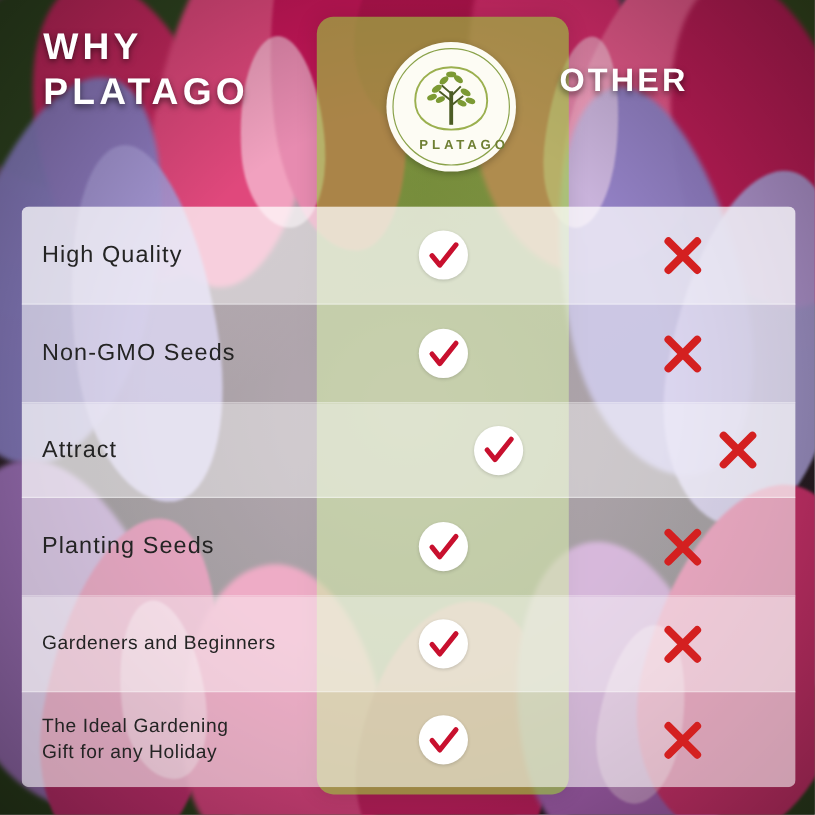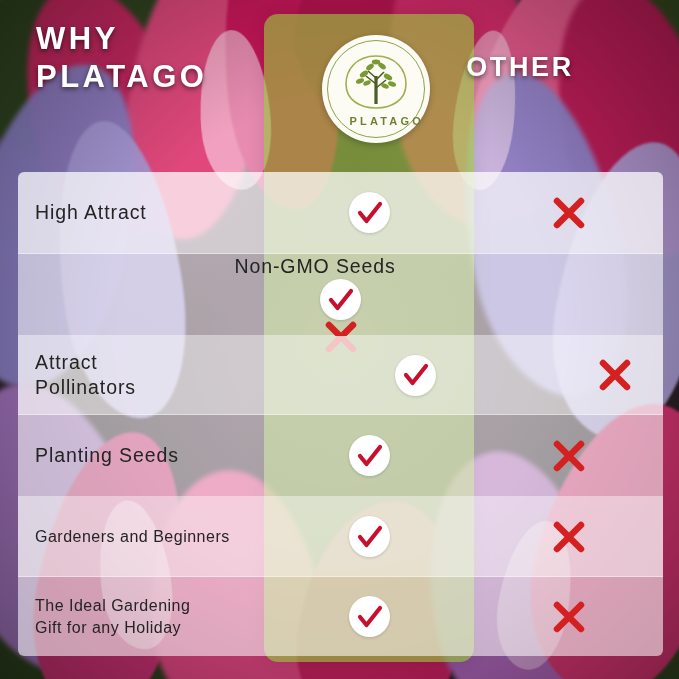--- a/index.html
+++ b/index.html
@@ -259,58 +259,57 @@
         </g>
       </svg>
       <div class="logo-word">PLATAGO</div>
     </div>
   </div>
 
   <div class="table">
 
     <div class="row" style="height:81px;">
       <div class="row-label big">
-        <div>High Attract</div>
-      </div>
-      <div class="cell cell-check">
-        <div class="mark-circle">
-          <svg width="26" height="26" viewBox="0 0 26 26">
-            <path d="M3 13 L9.5 21 L23 4" fill="none" stroke="#c8102e" stroke-width="4.2" stroke-linecap="round" stroke-linejoin="round"></path>
-          </svg>
-        </div>
-      </div>
-      <div class="cell cell-cross">
-        <svg width="34" height="34" viewBox="0 0 34 34">
-          <path d="M5 5 L29 29 M29 5 L5 29" stroke="#d42020" stroke-width="6.5" stroke-linecap="round"></path>
-        </svg>
-      </div>
-    </div>
-
-    <div class="row" style="height:81px;flex-direction:column;">
+        <div>High Quality</div>
+      </div>
+      <div class="cell cell-check">
+        <div class="mark-circle">
+          <svg width="26" height="26" viewBox="0 0 26 26">
+            <path d="M3 13 L9.5 21 L23 4" fill="none" stroke="#c8102e" stroke-width="4.2" stroke-linecap="round" stroke-linejoin="round"></path>
+          </svg>
+        </div>
+      </div>
+      <div class="cell cell-cross">
+        <svg width="34" height="34" viewBox="0 0 34 34">
+          <path d="M5 5 L29 29 M29 5 L5 29" stroke="#d42020" stroke-width="6.5" stroke-linecap="round"></path>
+        </svg>
+      </div>
+    </div>
+
+    <div class="row" style="height:81px;">
       <div class="row-label big">
         <div>Non-GMO Seeds</div>
       </div>
       <div class="cell cell-check">
         <div class="mark-circle">
           <svg width="26" height="26" viewBox="0 0 26 26">
             <path d="M3 13 L9.5 21 L23 4" fill="none" stroke="#c8102e" stroke-width="4.2" stroke-linecap="round" stroke-linejoin="round"></path>
           </svg>
         </div>
       </div>
       <div class="cell cell-cross">
         <svg width="34" height="34" viewBox="0 0 34 34">
           <path d="M5 5 L29 29 M29 5 L5 29" stroke="#d42020" stroke-width="6.5" stroke-linecap="round"></path>
         </svg>
       </div>
     </div>
 
     <div class="row" style="height:78px;gap:46px;">
       <div class="row-label big">
         <div>Attract</div>
-        <div>Pollinators</div>
       </div>
       <div class="cell cell-check">
         <div class="mark-circle">
           <svg width="26" height="26" viewBox="0 0 26 26">
             <path d="M3 13 L9.5 21 L23 4" fill="none" stroke="#c8102e" stroke-width="4.2" stroke-linecap="round" stroke-linejoin="round"></path>
           </svg>
         </div>
       </div>
       <div class="cell cell-cross">
         <svg width="34" height="34" viewBox="0 0 34 34">

